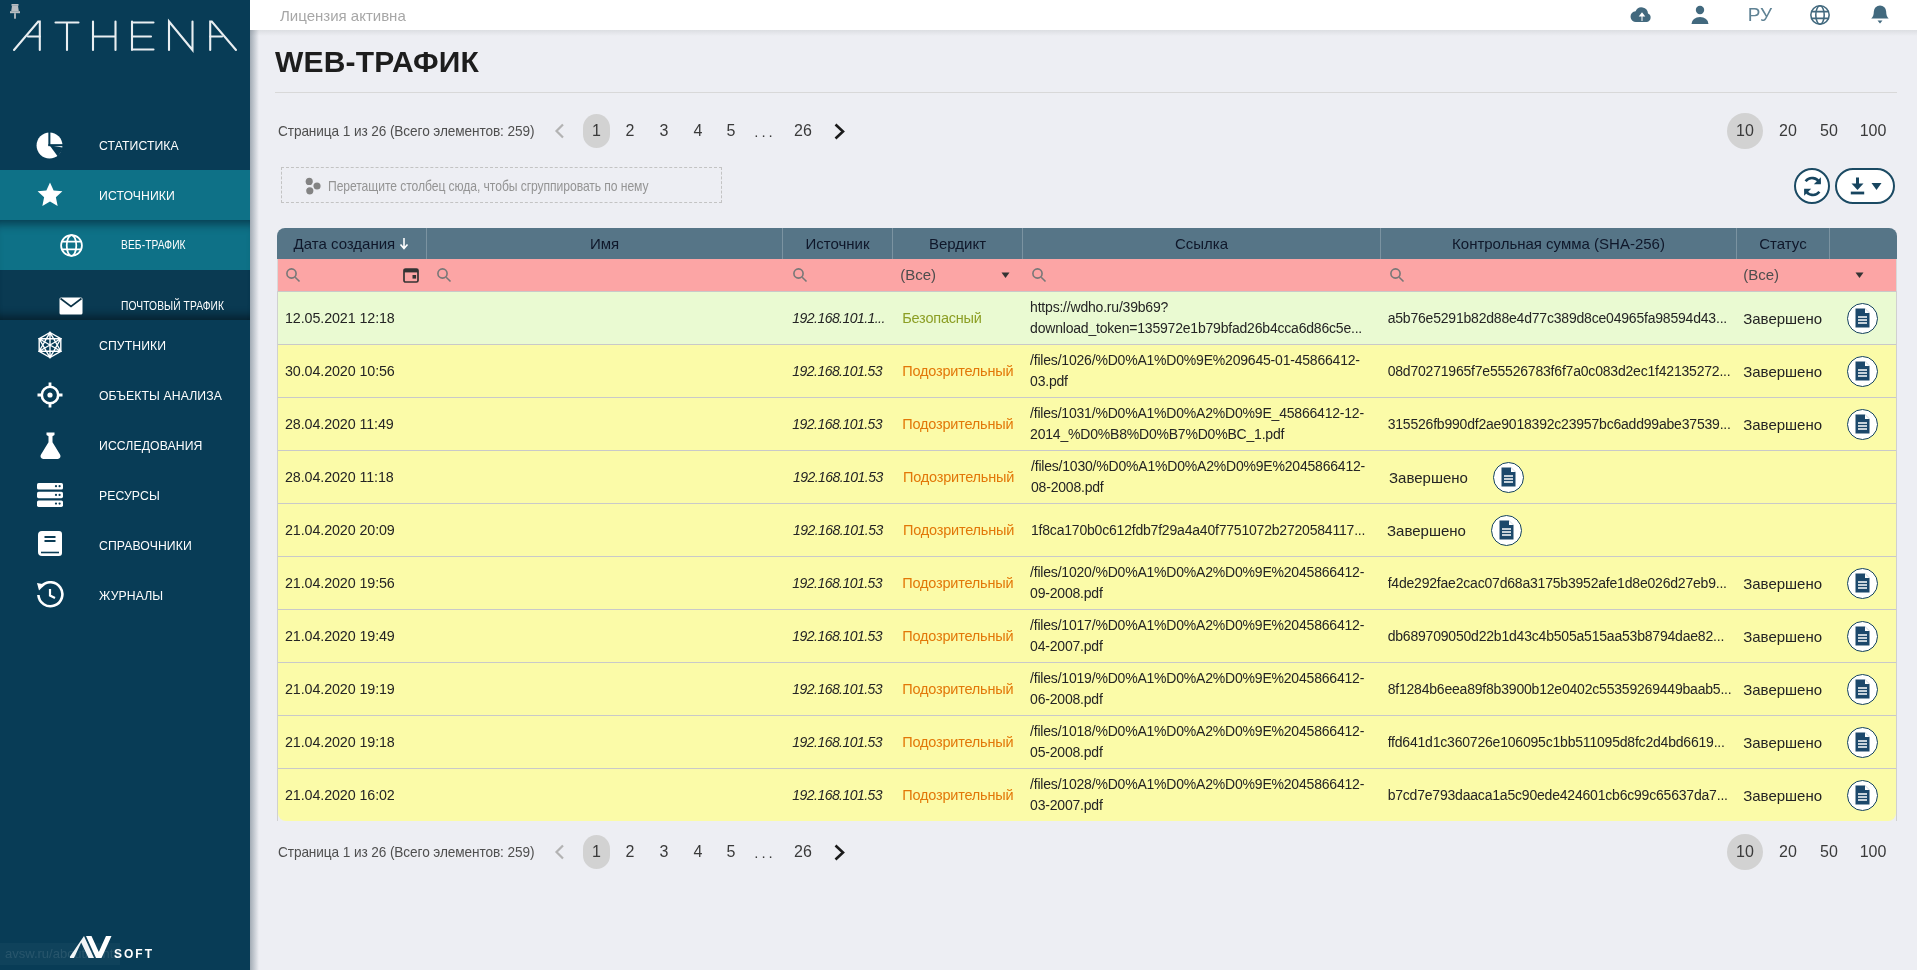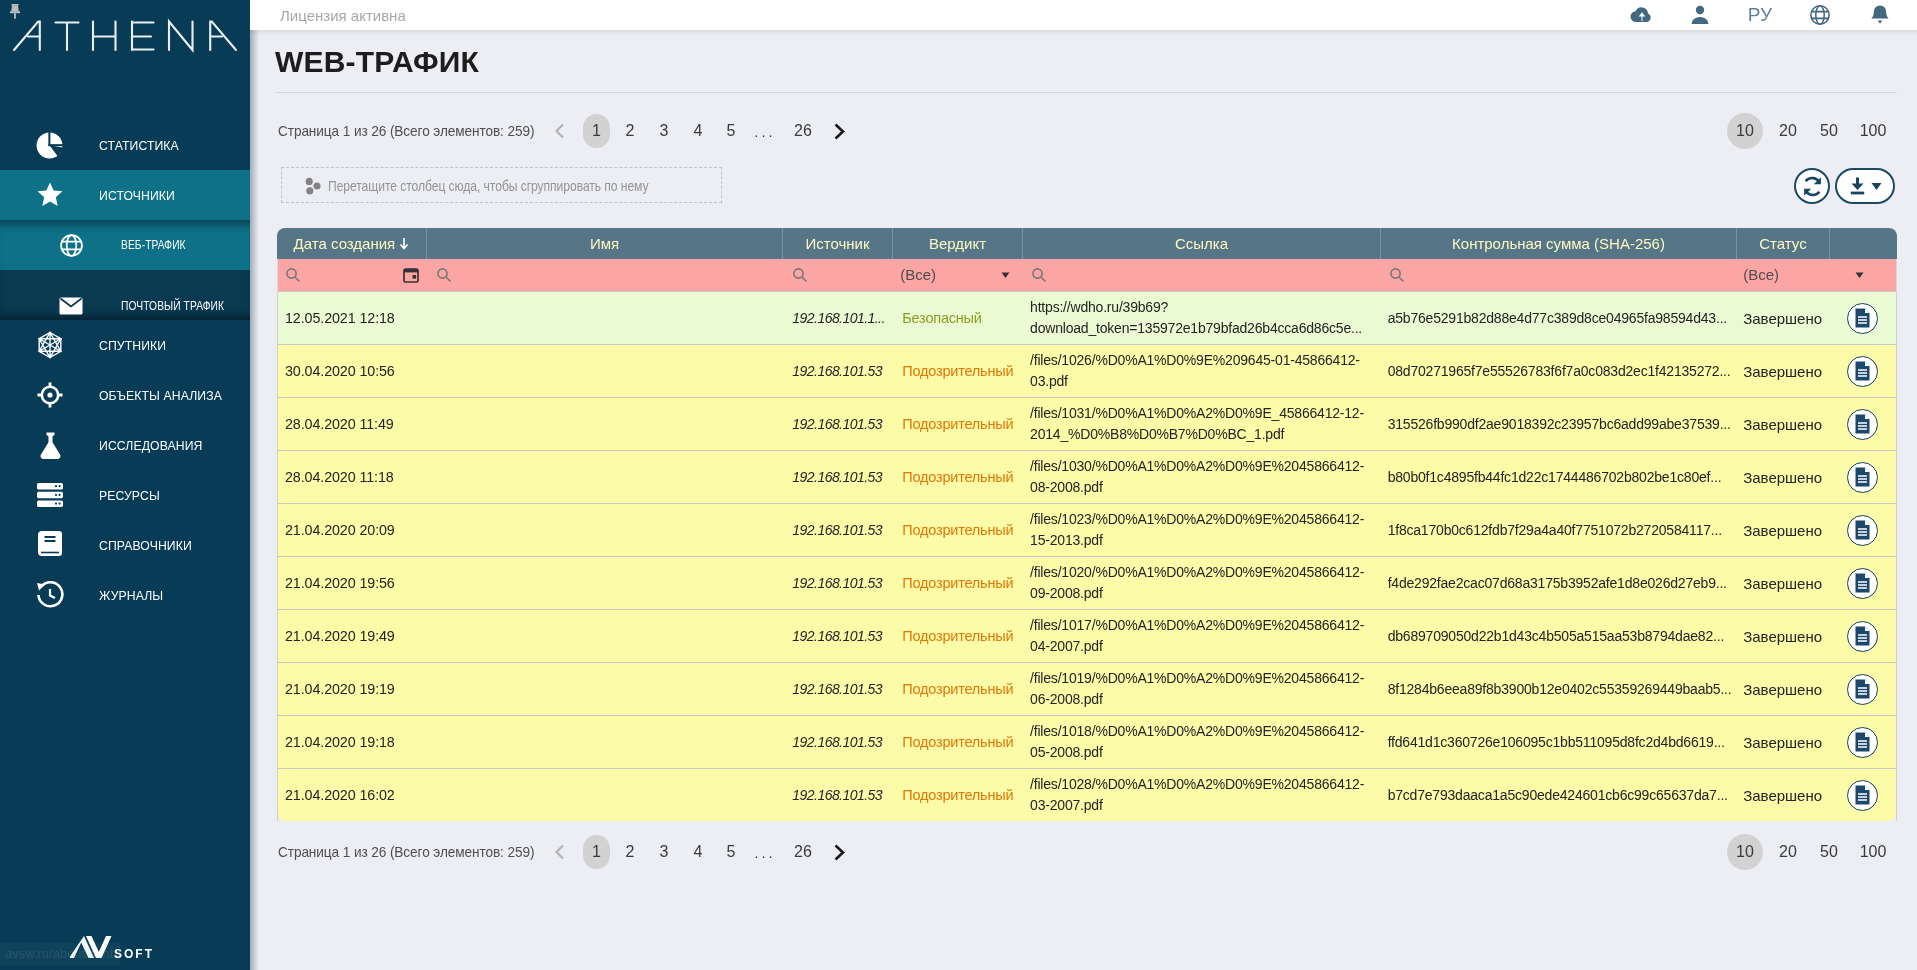--- a/index.html
+++ b/index.html
@@ -56,21 +56,21 @@
 .groupbar { position:absolute; left:31px; top:137px; width:441px; height:36px; border:1px dashed #c3c3c3; }
 .groupbar .gtxt { position:absolute; left:46px; top:0; height:34px; display:flex; align-items:center; color:#949494; font-size:15px; letter-spacing:-0.1px; white-space:nowrap; transform:scaleX(0.81); transform-origin:left center; }
 .groupbar .gic { position:absolute; left:21px; top:8px; }
 
 .btn-refresh { position:absolute; left:1544px; top:138px; width:36px; height:36px; border:2px solid #1b4a63; border-radius:50%; background:#fff; display:flex; align-items:center; justify-content:center; }
 .btn-dl { position:absolute; left:1585px; top:138px; width:60px; height:36px; border:2px solid #1b4a63; border-radius:18px; background:#fff; display:flex; align-items:center; justify-content:center; gap:4px; }
 
 
 .tbl { position:absolute; left:27px; top:198px; width:1620px; }
 .thead { display:flex; height:31px; background:#567587; border-radius:8px 8px 0 0; overflow:hidden; }
-.thead .th { display:flex; align-items:center; justify-content:center; color:#fef9c3; font-size:15px; border-right:1px solid rgba(255,255,255,0.22); }
+.thead .th { display:flex; align-items:center; justify-content:center; color:#0f172a; font-size:15px; border-right:1px solid rgba(255,255,255,0.22); }
 .thead .th:last-child { border-right:none; }
 .c1{width:150px;} .c2{width:356px;} .c3{width:110px;} .c4{width:130px;} .c5{width:358px;} .c6{width:356px;} .c7{width:93px;} .c8{width:67px;}
 .frow { display:flex; height:32px; background:#fca5a5; border-left:1px solid #d9d9d9; border-right:1px solid #d9d9d9; }
 .frow .fc { position:relative; }
 .tbody { border-left:1px solid #d0d0d0; border-right:1px solid #d0d0d0; }
 .row { display:flex; height:53px; border-top:1px solid #c9c9c9; font-size:15px; color:#242424; }
 .row.green { background:#eafad2; }
 .row.yellow { background:#fbfba8; }
 .row:last-child { border-radius:0 0 8px 8px; }
 .cell { display:flex; align-items:center; overflow:hidden; }
@@ -488,42 +488,38 @@
           </div>
       </div>
       <div class="row yellow">
         <div class="cell date c1">28.04.2020 11:18</div>
         <div class="cell c2"></div>
         <div class="cell srcip c3">192.168.101.53</div>
         <div class="cell verd c4">Подозрительный</div>
         <div class="cell link c5">
             <span>/files/1030/%D0%A1%D0%A2%D0%9E%2045866412-<br>08-2008.pdf</span>
           </div>
-        <div class="cell sum c6">b80b0f1c4895fb44fc1d22c1744486702b802be1c80ef...</div>
         <div class="cell status c7">Завершено</div>
         <div class="cell act c8">
             <span class="docbtn">
               <svg width="17" height="20" viewBox="0 0 17 20">
                 <path fill="#1c486b" d="M1.5 0.5 H11 L15.5 5 V19.5 H1.5 Z"></path>
                 <path fill="#fff" d="M11 0.5 L15.5 5 H11 Z"></path>
                 <g stroke="#fff" stroke-width="1.5">
                   <path d="M4 9 H13 M4 12 H13 M4 15 H13"></path>
                 </g>
               </svg>
             </span>
           </div>
       </div>
       <div class="row yellow">
         <div class="cell date c1">21.04.2020 20:09</div>
         <div class="cell c2"></div>
         <div class="cell srcip c3">192.168.101.53</div>
         <div class="cell verd c4">Подозрительный</div>
-        <div class="cell link c5">
-            <span>/files/1023/%D0%A1%D0%A2%D0%9E%2045866412-<br>15-2013.pdf</span>
-          </div>
         <div class="cell sum c6">1f8ca170b0c612fdb7f29a4a40f7751072b2720584117...</div>
         <div class="cell status c7">Завершено</div>
         <div class="cell act c8">
             <span class="docbtn">
               <svg width="17" height="20" viewBox="0 0 17 20">
                 <path fill="#1c486b" d="M1.5 0.5 H11 L15.5 5 V19.5 H1.5 Z"></path>
                 <path fill="#fff" d="M11 0.5 L15.5 5 H11 Z"></path>
                 <g stroke="#fff" stroke-width="1.5">
                   <path d="M4 9 H13 M4 12 H13 M4 15 H13"></path>
                 </g>

